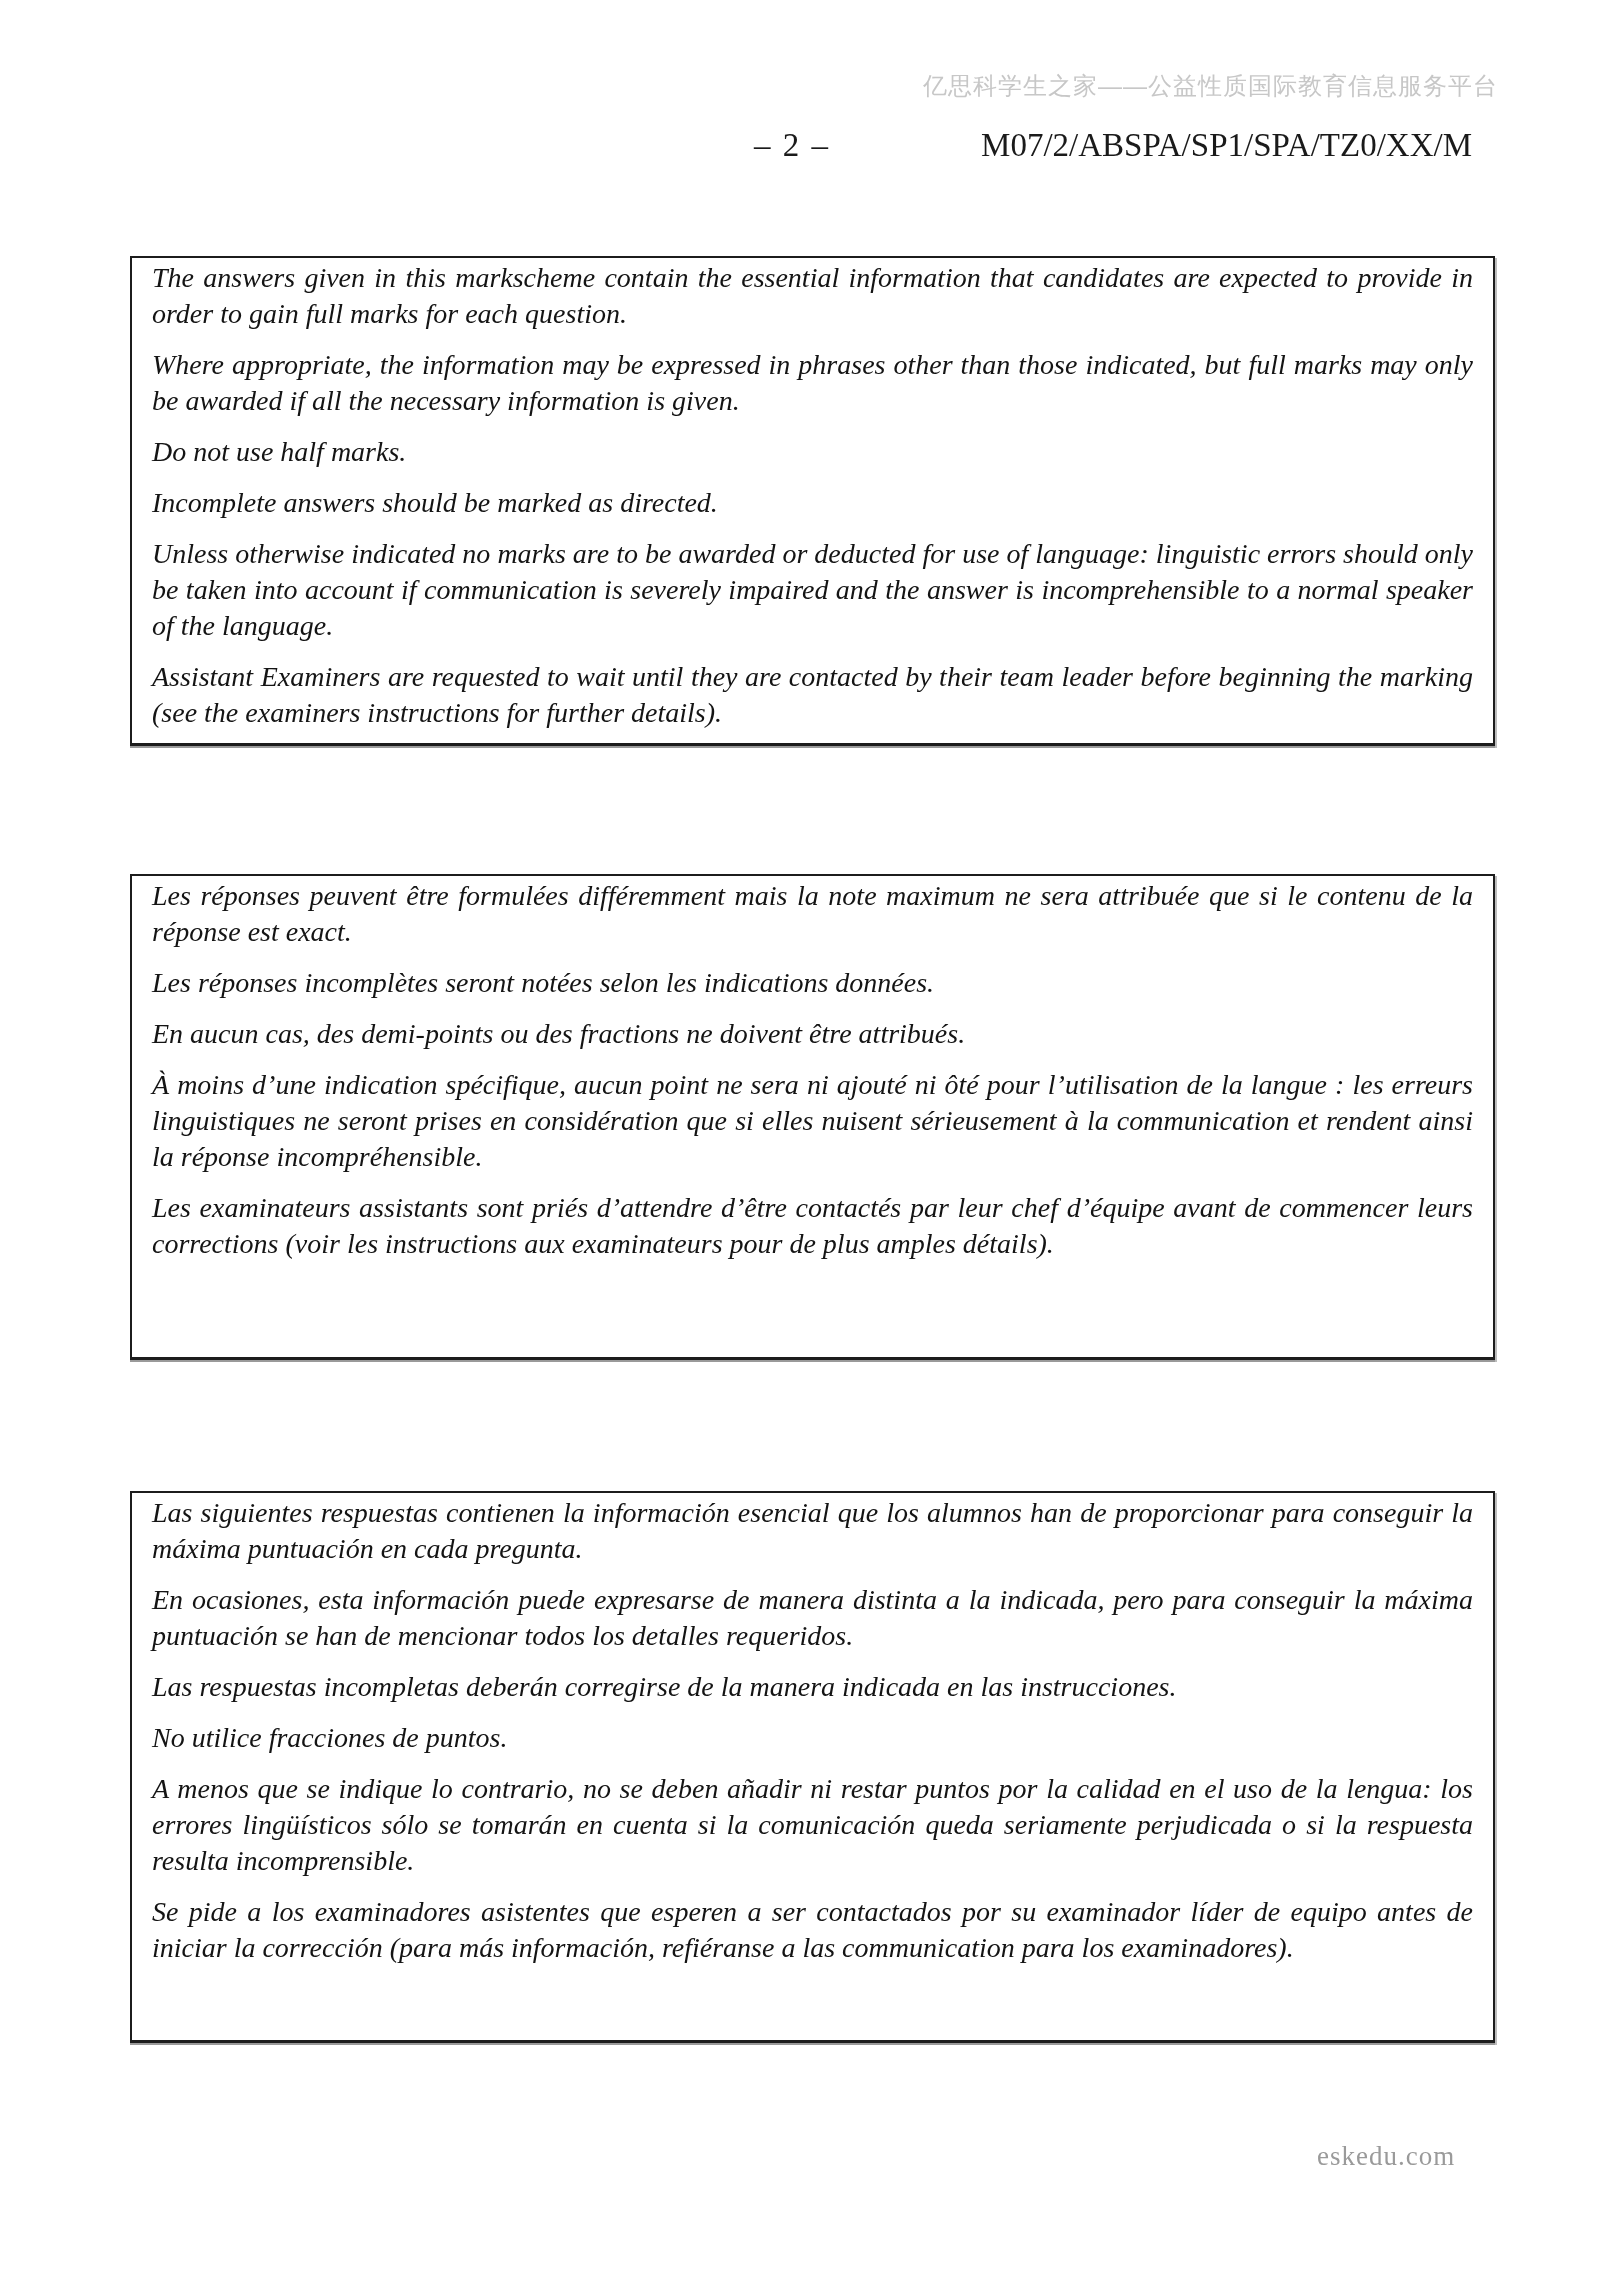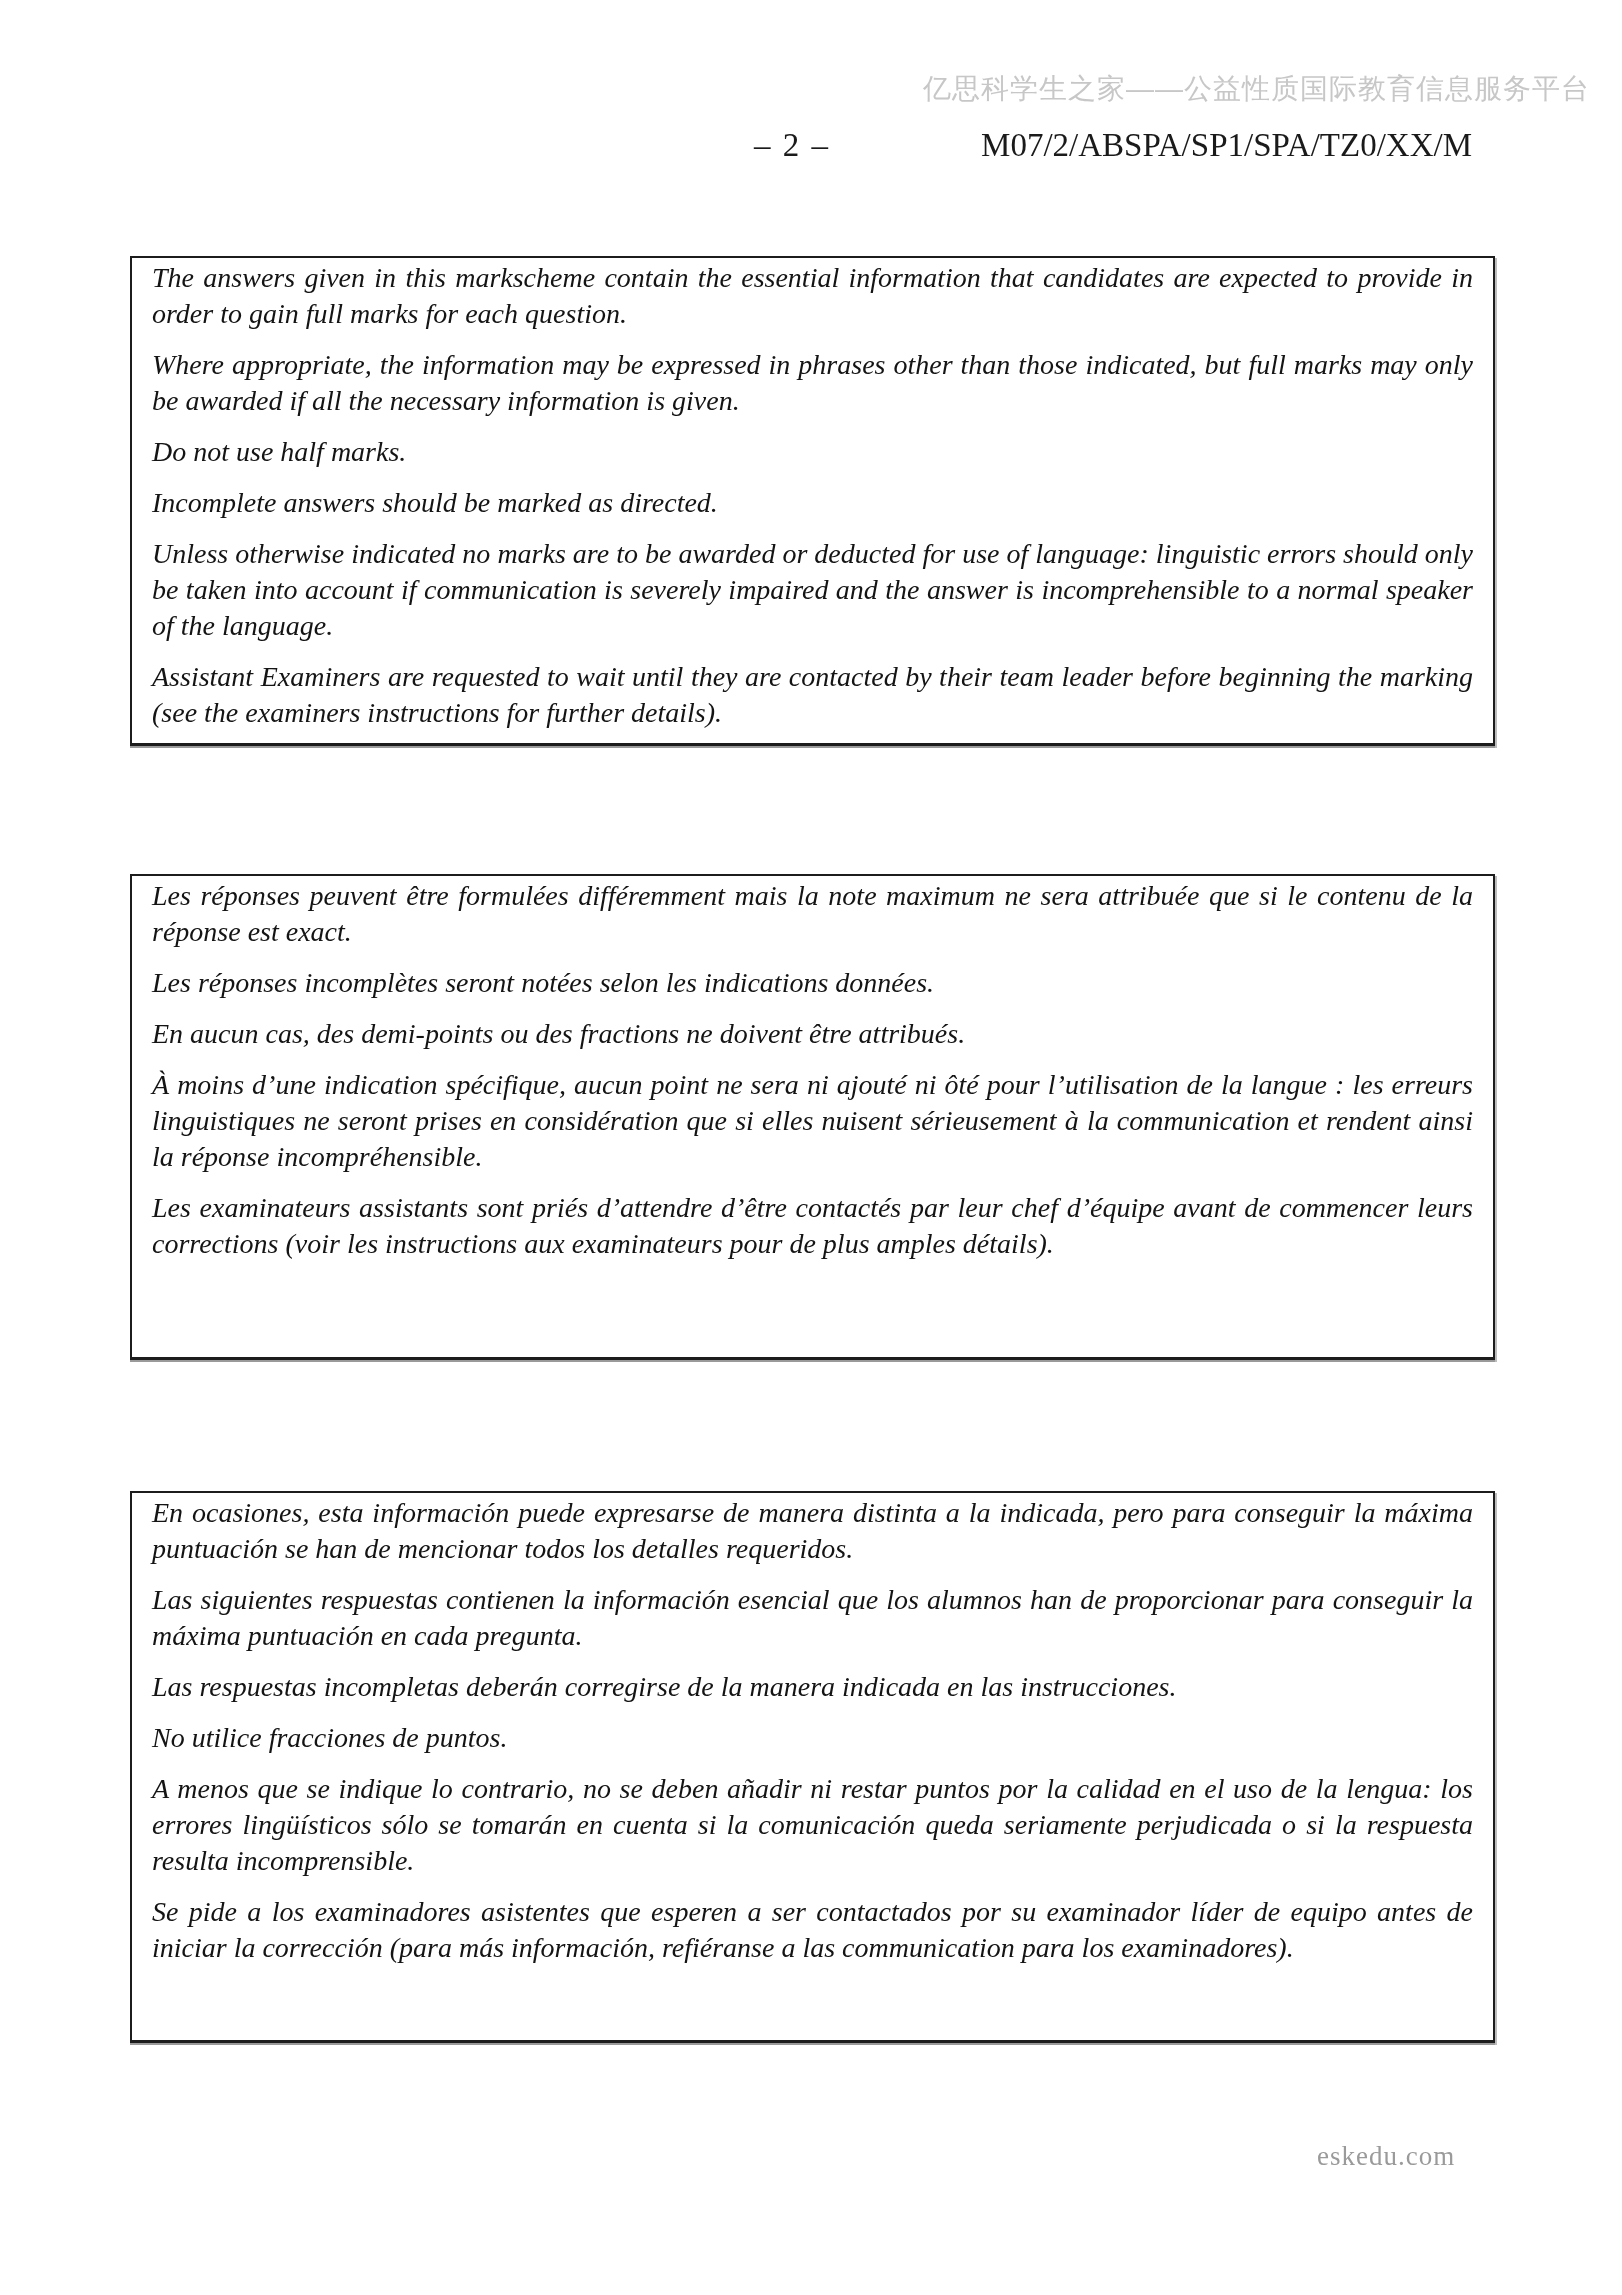--- a/index.html
+++ b/index.html
@@ -9,21 +9,21 @@
     height: 2295px;
     background: #ffffff;
     overflow: hidden;
     font-family: "Liberation Serif", "DejaVu Serif", serif;
     color: #111111;
   }
   .watermark {
     position: absolute;
     left: 923px;
     top: 70px;
-    font-size: 28px;
+    font-size: 24px;
     letter-spacing: 1px;
     color: #c7c7c7;
     font-family: "Liberation Sans", "DejaVu Sans", sans-serif;
     white-space: nowrap;
   }
   .page-number {
     position: absolute;
     left: 754px;
     top: 127px;
     font-size: 33px;
@@ -92,22 +92,22 @@
 
   <div class="note-box french">
     <p>Les réponses peuvent être formulées différemment mais la note maximum ne sera attribuée que si le contenu de la réponse est exact.</p>
     <p>Les réponses incomplètes seront notées selon les indications données.</p>
     <p>En aucun cas, des demi-points ou des fractions ne doivent être attribués.</p>
     <p>À moins d’une indication spécifique, aucun point ne sera ni ajouté ni ôté pour l’utilisation de la langue : les erreurs linguistiques ne seront prises en considération que si elles nuisent sérieusement à la communication et rendent ainsi la réponse incompréhensible.</p>
     <p class="bold">Les examinateurs assistants sont priés d’attendre d’être contactés par leur chef d’équipe avant de commencer  leurs corrections (voir les instructions aux examinateurs pour de plus amples détails).</p>
   </div>
 
   <div class="note-box spanish">
+    <p>Las siguientes respuestas contienen la información esencial que los alumnos han de proporcionar para conseguir la máxima puntuación en cada pregunta.</p>
     <p>En ocasiones, esta información puede expresarse de manera distinta a la indicada, pero para conseguir la máxima puntuación se han de mencionar todos los detalles requeridos.</p>
-    <p>Las siguientes respuestas contienen la información esencial que los alumnos han de proporcionar para conseguir la máxima puntuación en cada pregunta.</p>
     <p>Las respuestas incompletas deberán corregirse de la manera indicada en las instrucciones.</p>
     <p>No utilice fracciones de puntos.</p>
     <p>A menos que se indique lo contrario, no se deben añadir ni restar puntos por la calidad en el uso de la lengua: los errores lingüísticos sólo se tomarán en cuenta si la comunicación queda seriamente perjudicada o si la respuesta resulta incomprensible.</p>
     <p class="bold">Se pide a los examinadores asistentes que esperen a ser contactados por su examinador líder de equipo antes de iniciar la corrección (para más información, refiéranse a las communication para los examinadores).</p>
   </div>
 
   <div class="site-mark">eskedu.com</div>
 
 </div>
 

